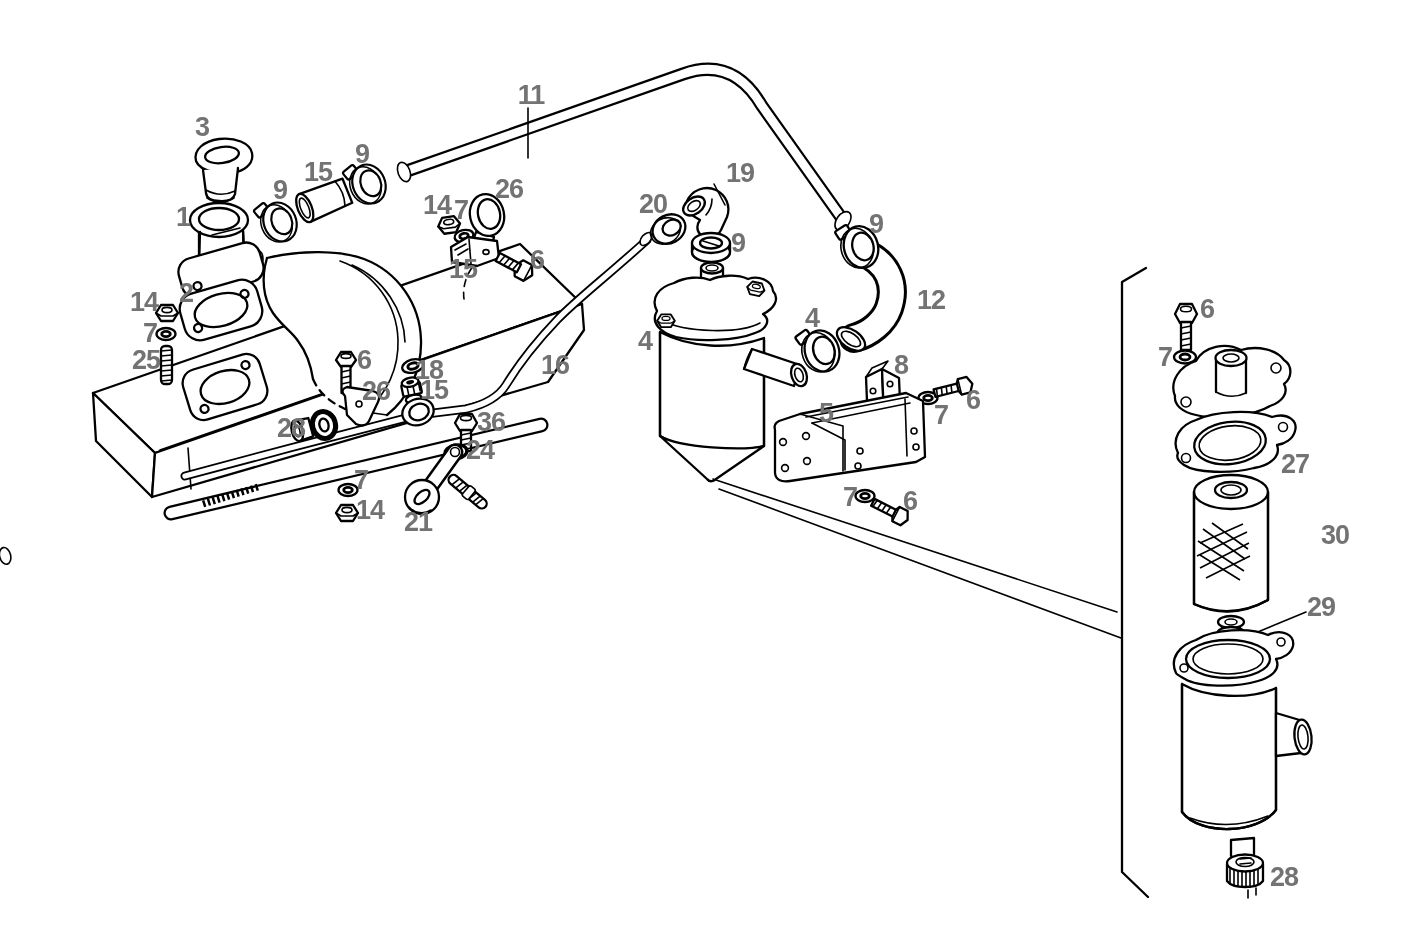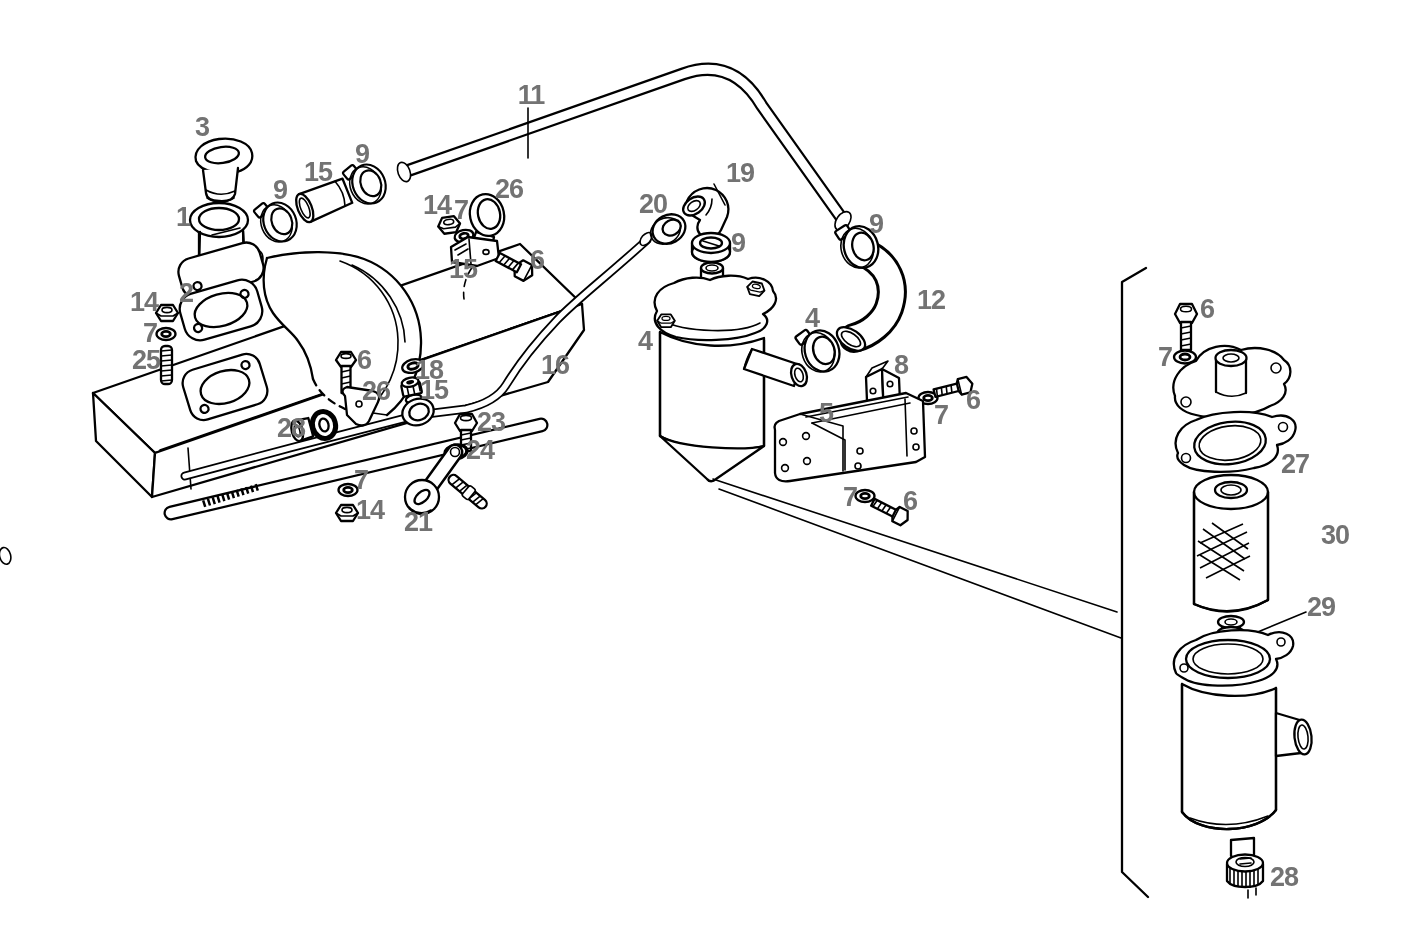--- a/index.html
+++ b/index.html
@@ -432,21 +432,21 @@
       <div class="callout" style="left: 186px; top: 293px;">2</div>
       <div class="callout" style="left: 144px; top: 302px;">14</div>
       <div class="callout" style="left: 150px; top: 333px;">7</div>
       <div class="callout" style="left: 146px; top: 360px;">25</div>
       <div class="callout" style="left: 364px; top: 360px;">6</div>
       <div class="callout" style="left: 429px; top: 370px;">18</div>
       <div class="callout" style="left: 434px; top: 390px;">15</div>
       <div class="callout" style="left: 376px; top: 391px;">26</div>
       <div class="callout" style="left: 291px; top: 428px;">28</div>
       <div class="callout" style="left: 555px; top: 365px;">16</div>
-      <div class="callout" style="left: 491px; top: 422px;">23</div>
+      <div class="callout" style="left: 491px; top: 422px;">36</div>
       <div class="callout" style="left: 480px; top: 450px;">24</div>
       <div class="callout" style="left: 418px; top: 522px;">21</div>
       <div class="callout" style="left: 361px; top: 480px;">7</div>
       <div class="callout" style="left: 370px; top: 510px;">14</div>
       <div class="callout" style="left: 901px; top: 365px;">8</div>
       <div class="callout" style="left: 826px; top: 413px;">5</div>
       <div class="callout" style="left: 941px; top: 415px;">7</div>
       <div class="callout" style="left: 973px; top: 400px;">6</div>
       <div class="callout" style="left: 850px; top: 497px;">7</div>
       <div class="callout" style="left: 910px; top: 501px;">6</div>

